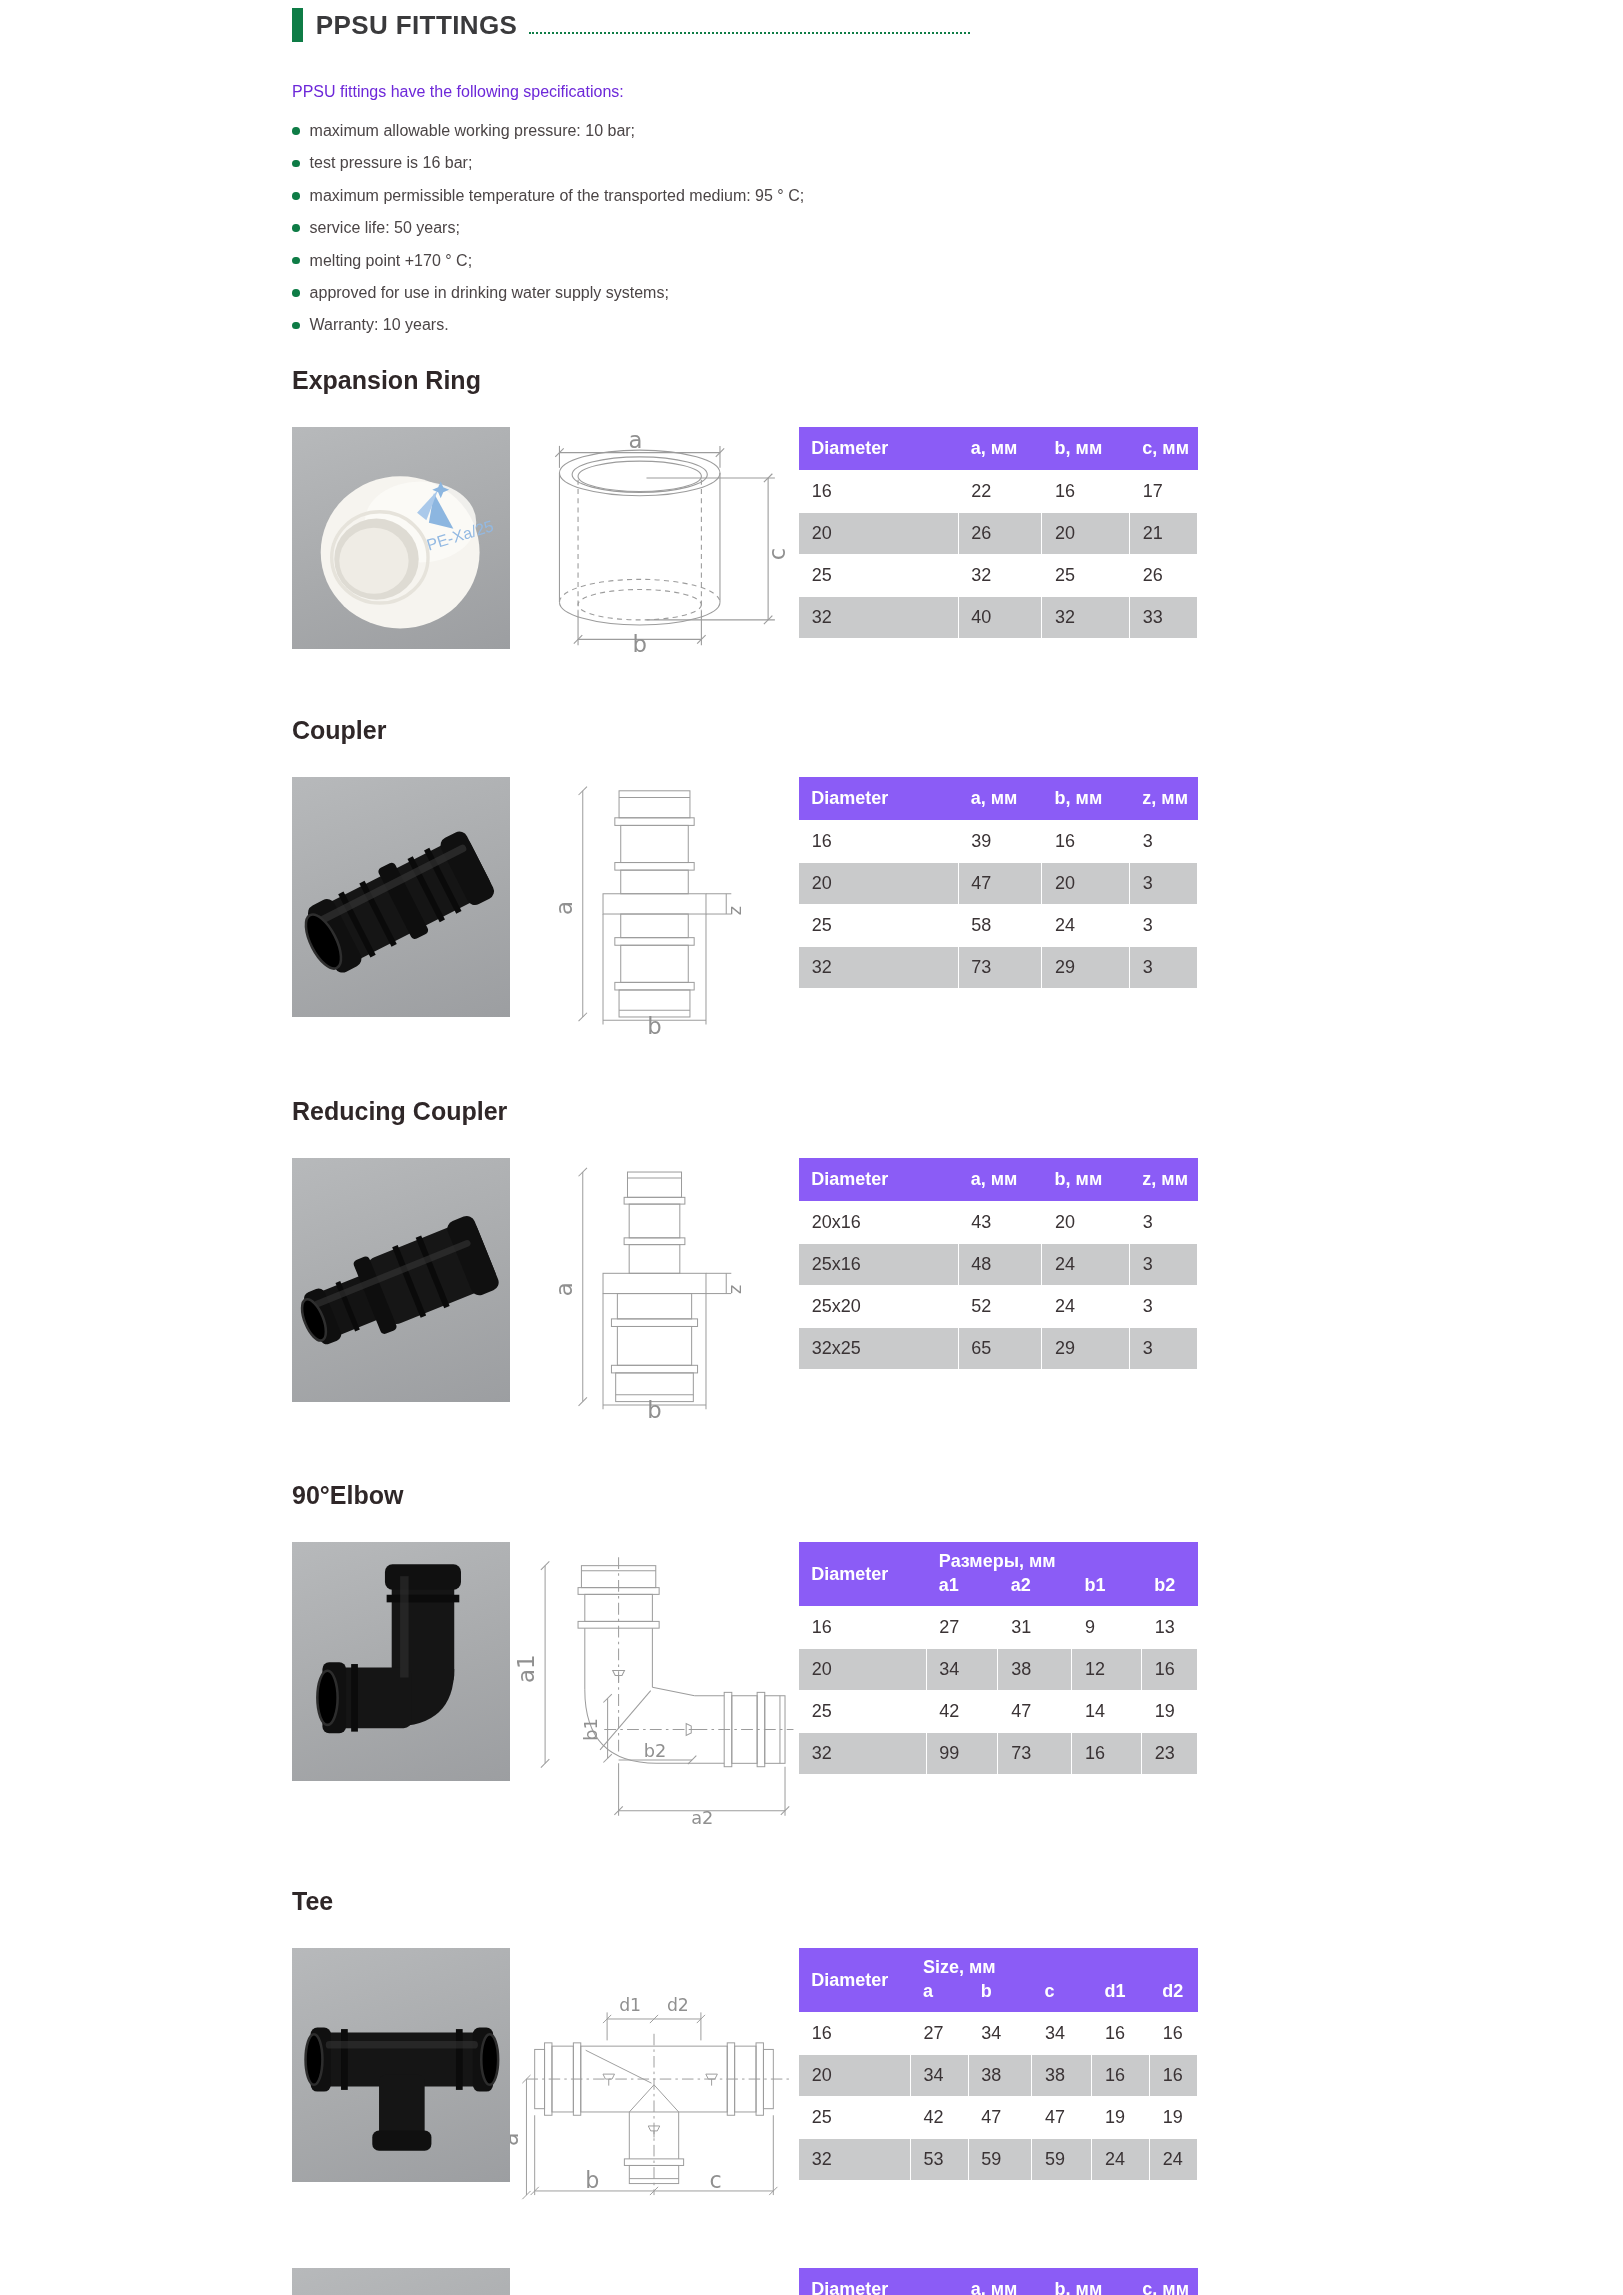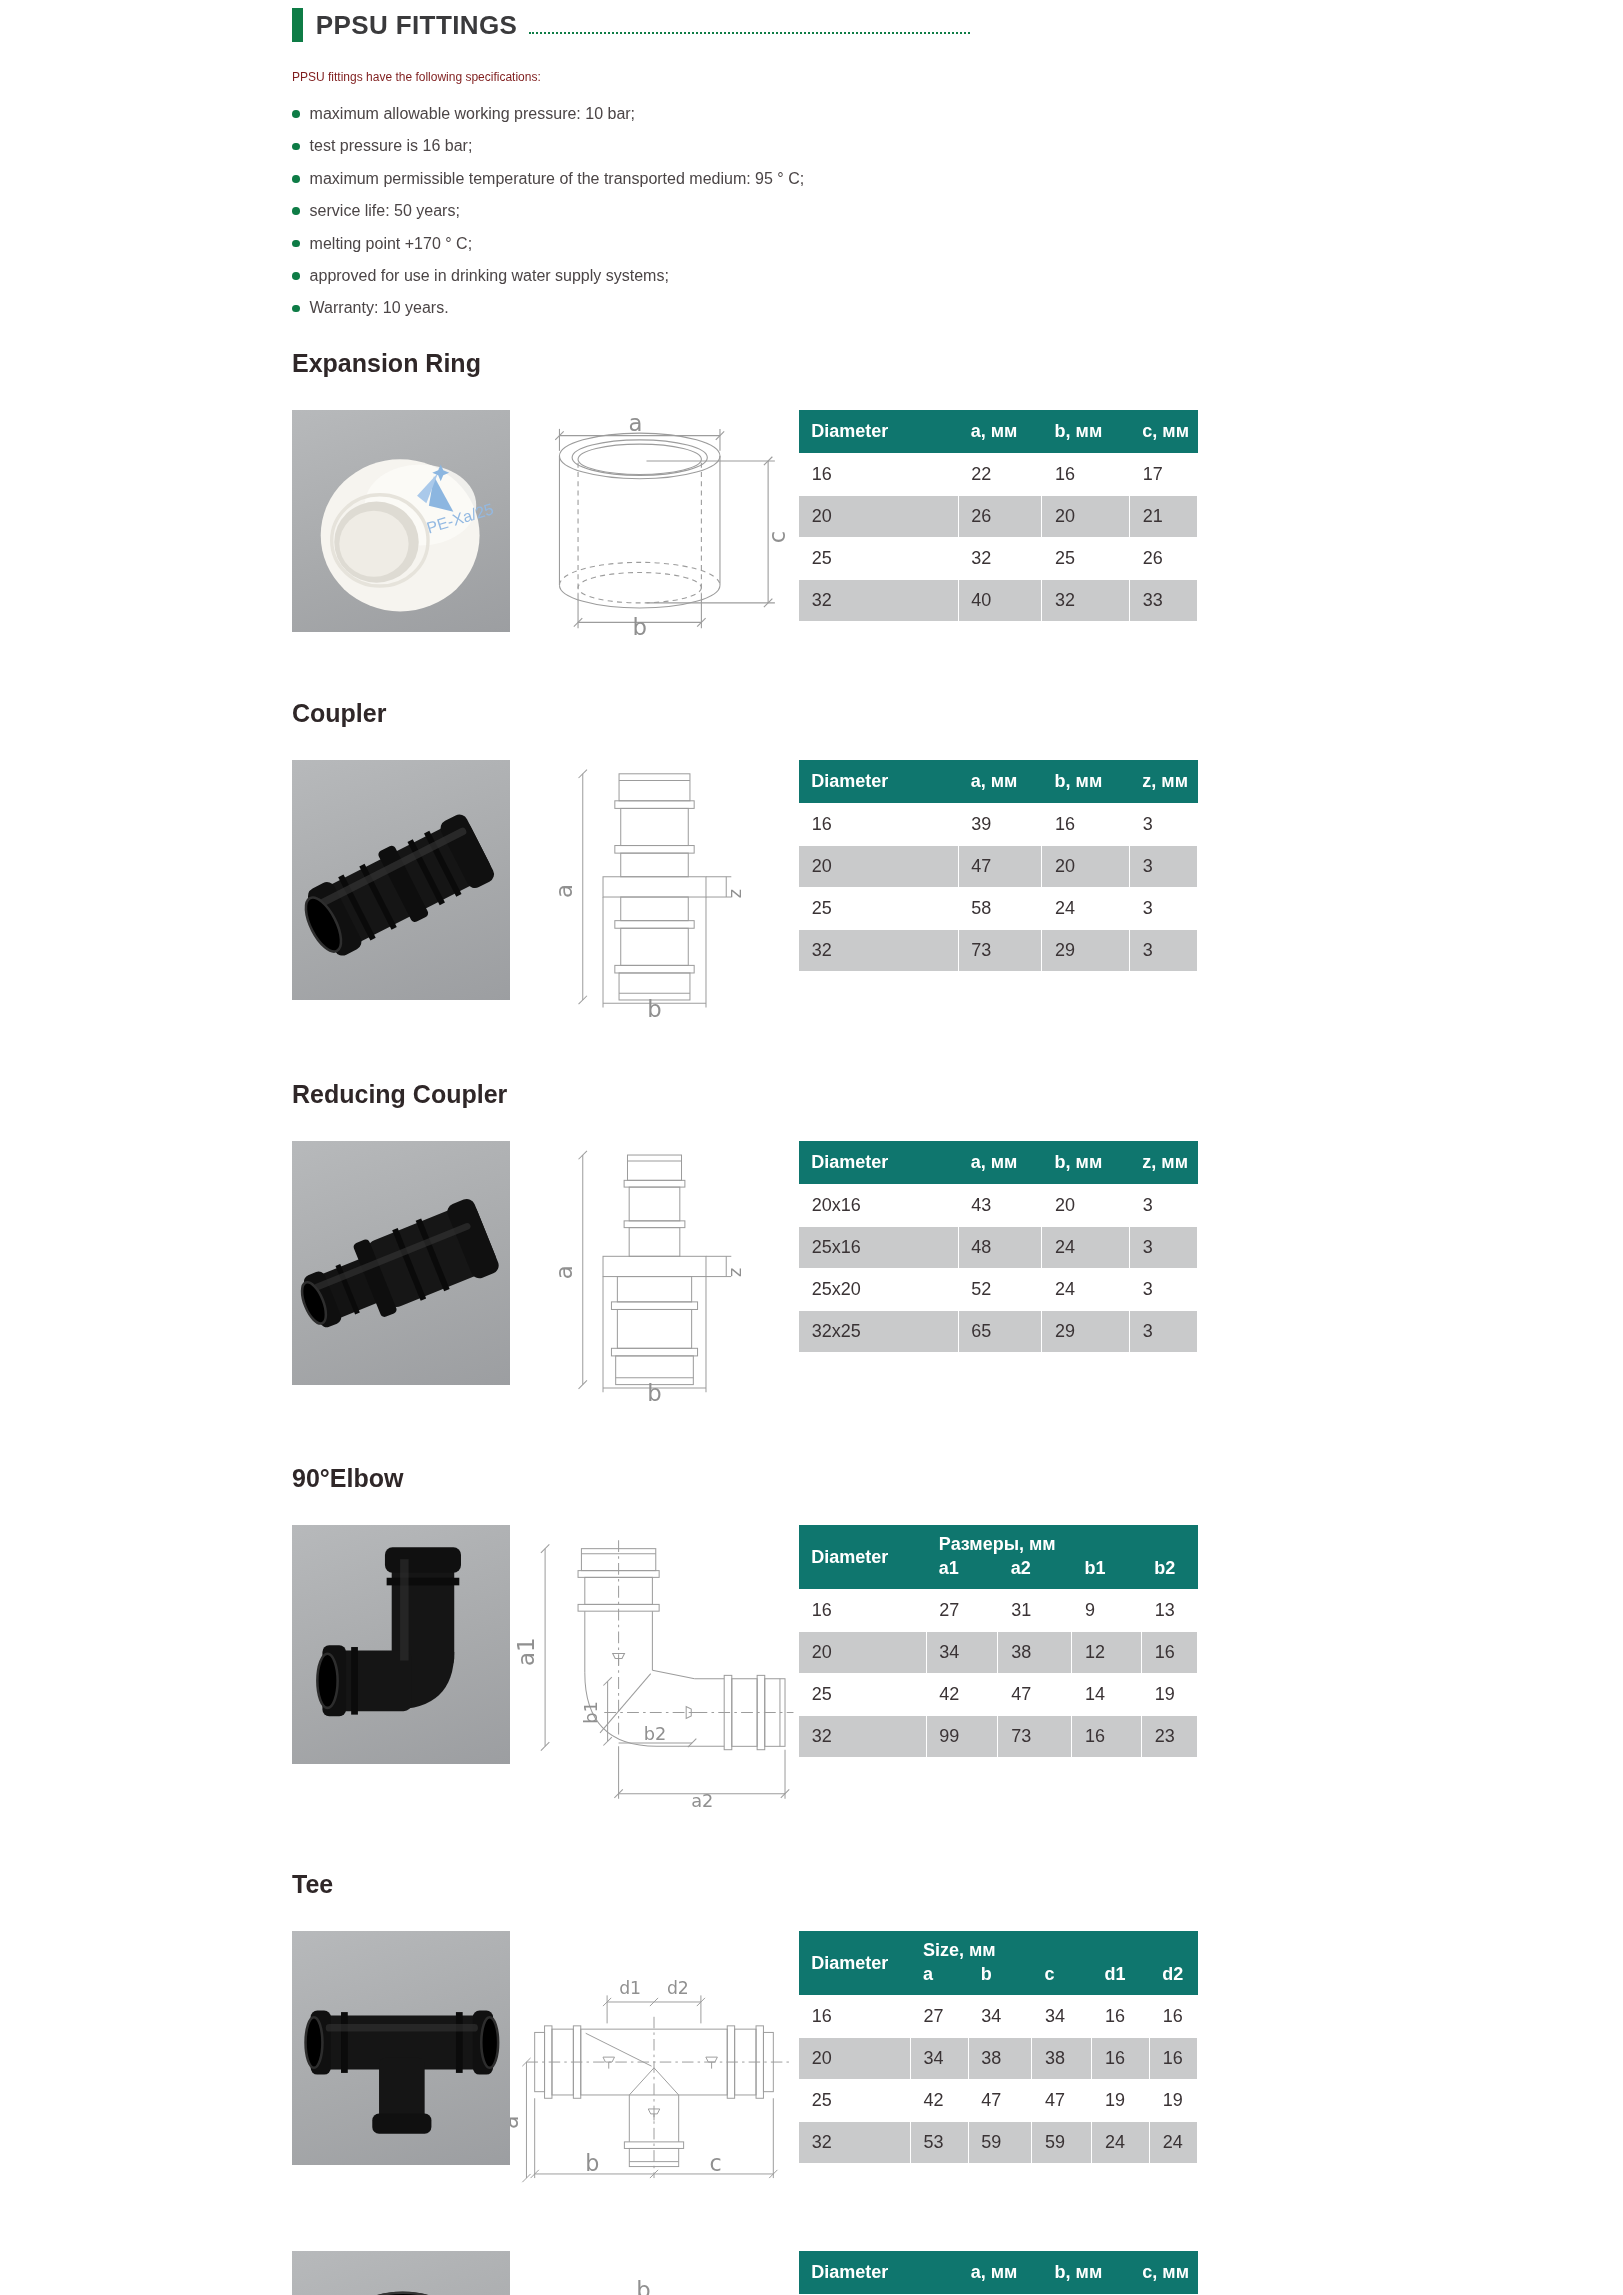--- a/index.html
+++ b/index.html
@@ -5,37 +5,37 @@
   html,body{margin:0;padding:0;background:#ffffff;}
   body{width:1624px;height:2295px;overflow:hidden;font-family:"Liberation Sans",sans-serif;color:#4b4546;}
   .page{box-sizing:border-box;width:1314px;height:2295px;padding:8px 344px 0 292px;}
 
   
   .header-row{display:flex;align-items:flex-end;}
   .accent-bar{width:11px;height:34px;background:#0E7C46;margin-right:12.7px;flex:none;}
   .title{font-size:26px;font-weight:bold;color:#3a3a3c;letter-spacing:0.4px;line-height:34px;white-space:nowrap;}
   .dotted{flex:1;border-bottom:2.5px dotted #0E7C46;margin:0 0 7.6px 12px;}
 
-  .intro{margin-top:28px;font-size:12px;color:#7f1d1d;}
+  .intro{margin-top:41px;font-size:16px;color:#6d28d9;}
 
   ul.specs{list-style:none;margin:21px 0 0;padding:0;}
   ul.specs li{display:flex;align-items:center;margin-bottom:14.4px;font-size:16px;}
   .dot{width:7.6px;height:7.6px;border-radius:50%;background:#0E7C46;margin-right:10px;flex:none;}
 
   
   .section{margin-top:62px;}
   .section h2{margin:0 0 32px;font-size:25px;font-weight:bold;color:#2f2728;}
   .row{display:flex;justify-content:space-between;align-items:flex-start;}
   .photo{width:218px;flex:none;background:linear-gradient(160deg,#b7b9bb 0%,#a8aaac 55%,#9c9ea1 100%);overflow:hidden;}
   .drawing{width:288px;flex:none;display:flex;justify-content:center;align-items:flex-start;}
   .tablewrap{width:400px;flex:none;}
 
   
   table.spec{border-collapse:collapse;width:100%;font-size:18px;color:#3a3335;table-layout:fixed;}
-  table.spec th{background:#0f766e;color:#ffffff;font-weight:bold;text-align:left;padding:11px 3.4px 11px 12.7px;}
+  table.spec th{background:#8b5cf6;color:#ffffff;font-weight:bold;text-align:left;padding:11px 3.4px 11px 12.7px;}
   table.spec td{padding:10px 3.4px 10px 12.7px;border:1.7px solid #ffffff;background:#ffffff;}
   table.spec tbody tr:nth-child(even) td{background:#C9CACB;}
   table.spec th.corner{vertical-align:middle;}
   table.spec th.group{padding:8.5px 3.4px 1.7px 12.7px;}
   table.spec th.sub{padding:1.7px 3.4px 10px 12.7px;}
 
   
   .dim{fill:#909090;font-family:"DejaVu Sans",sans-serif;}
   .dim-big{font-size:27px;}
   .dim-sm{font-size:21px;}

